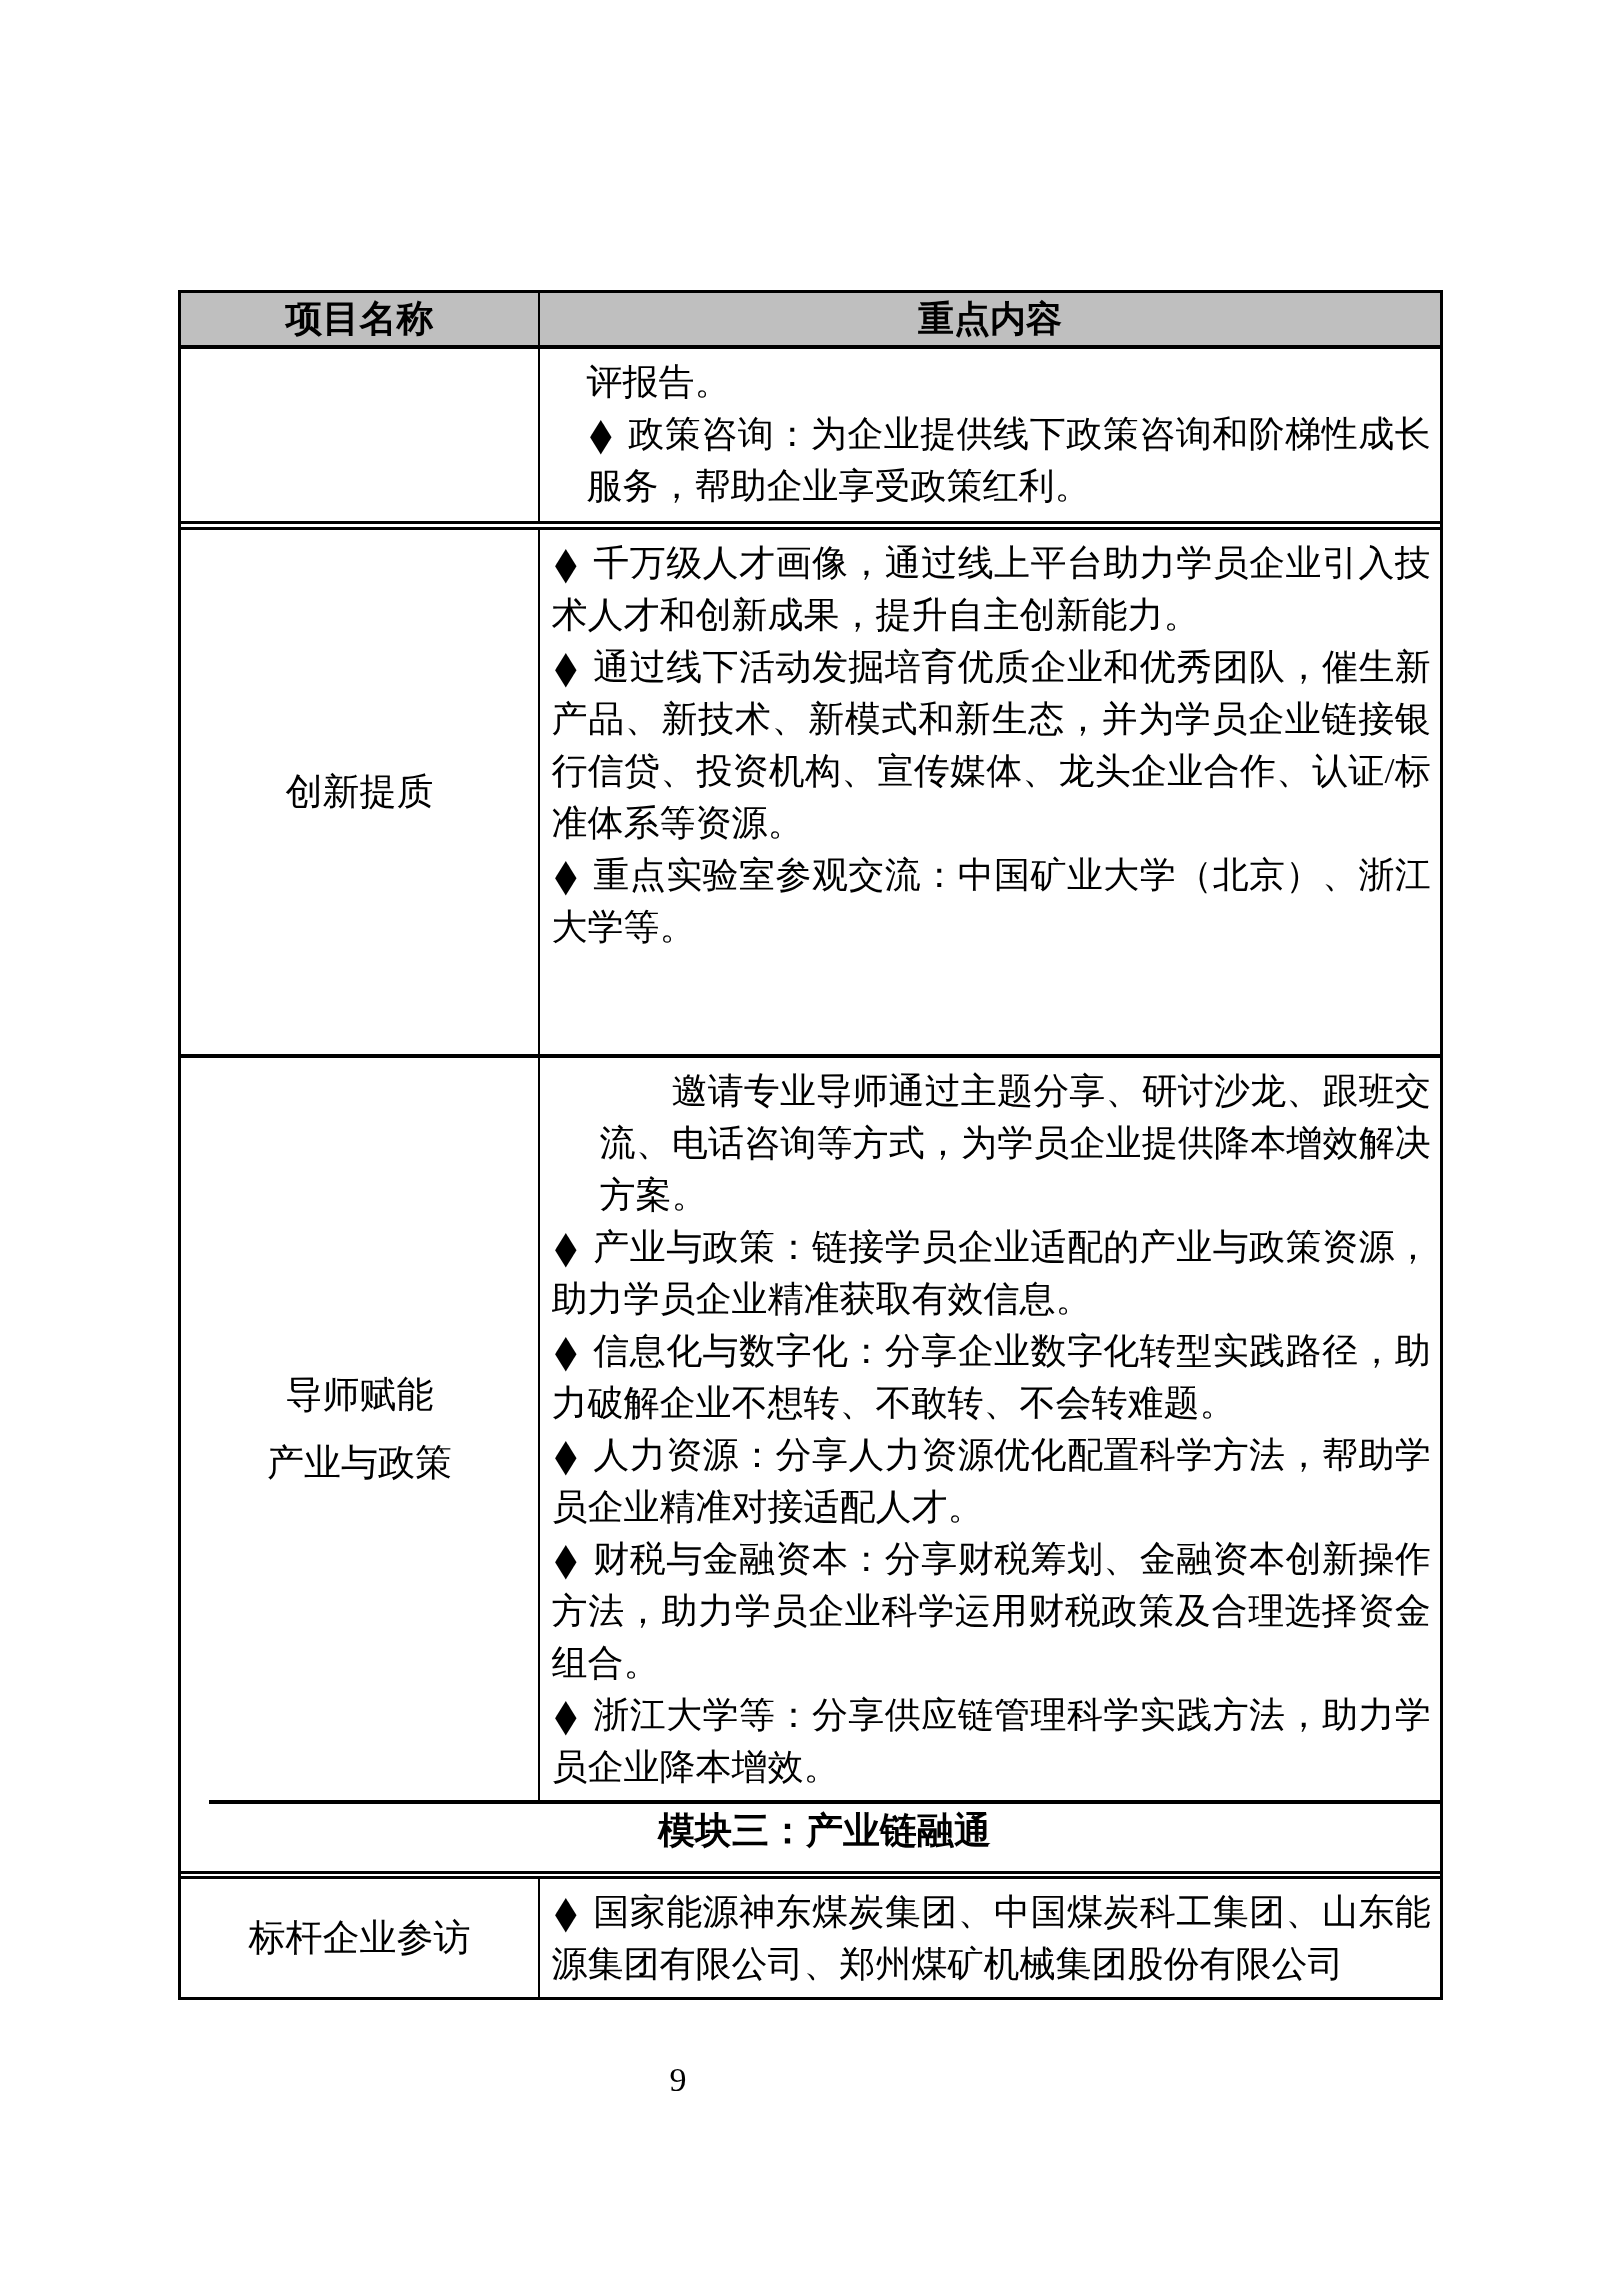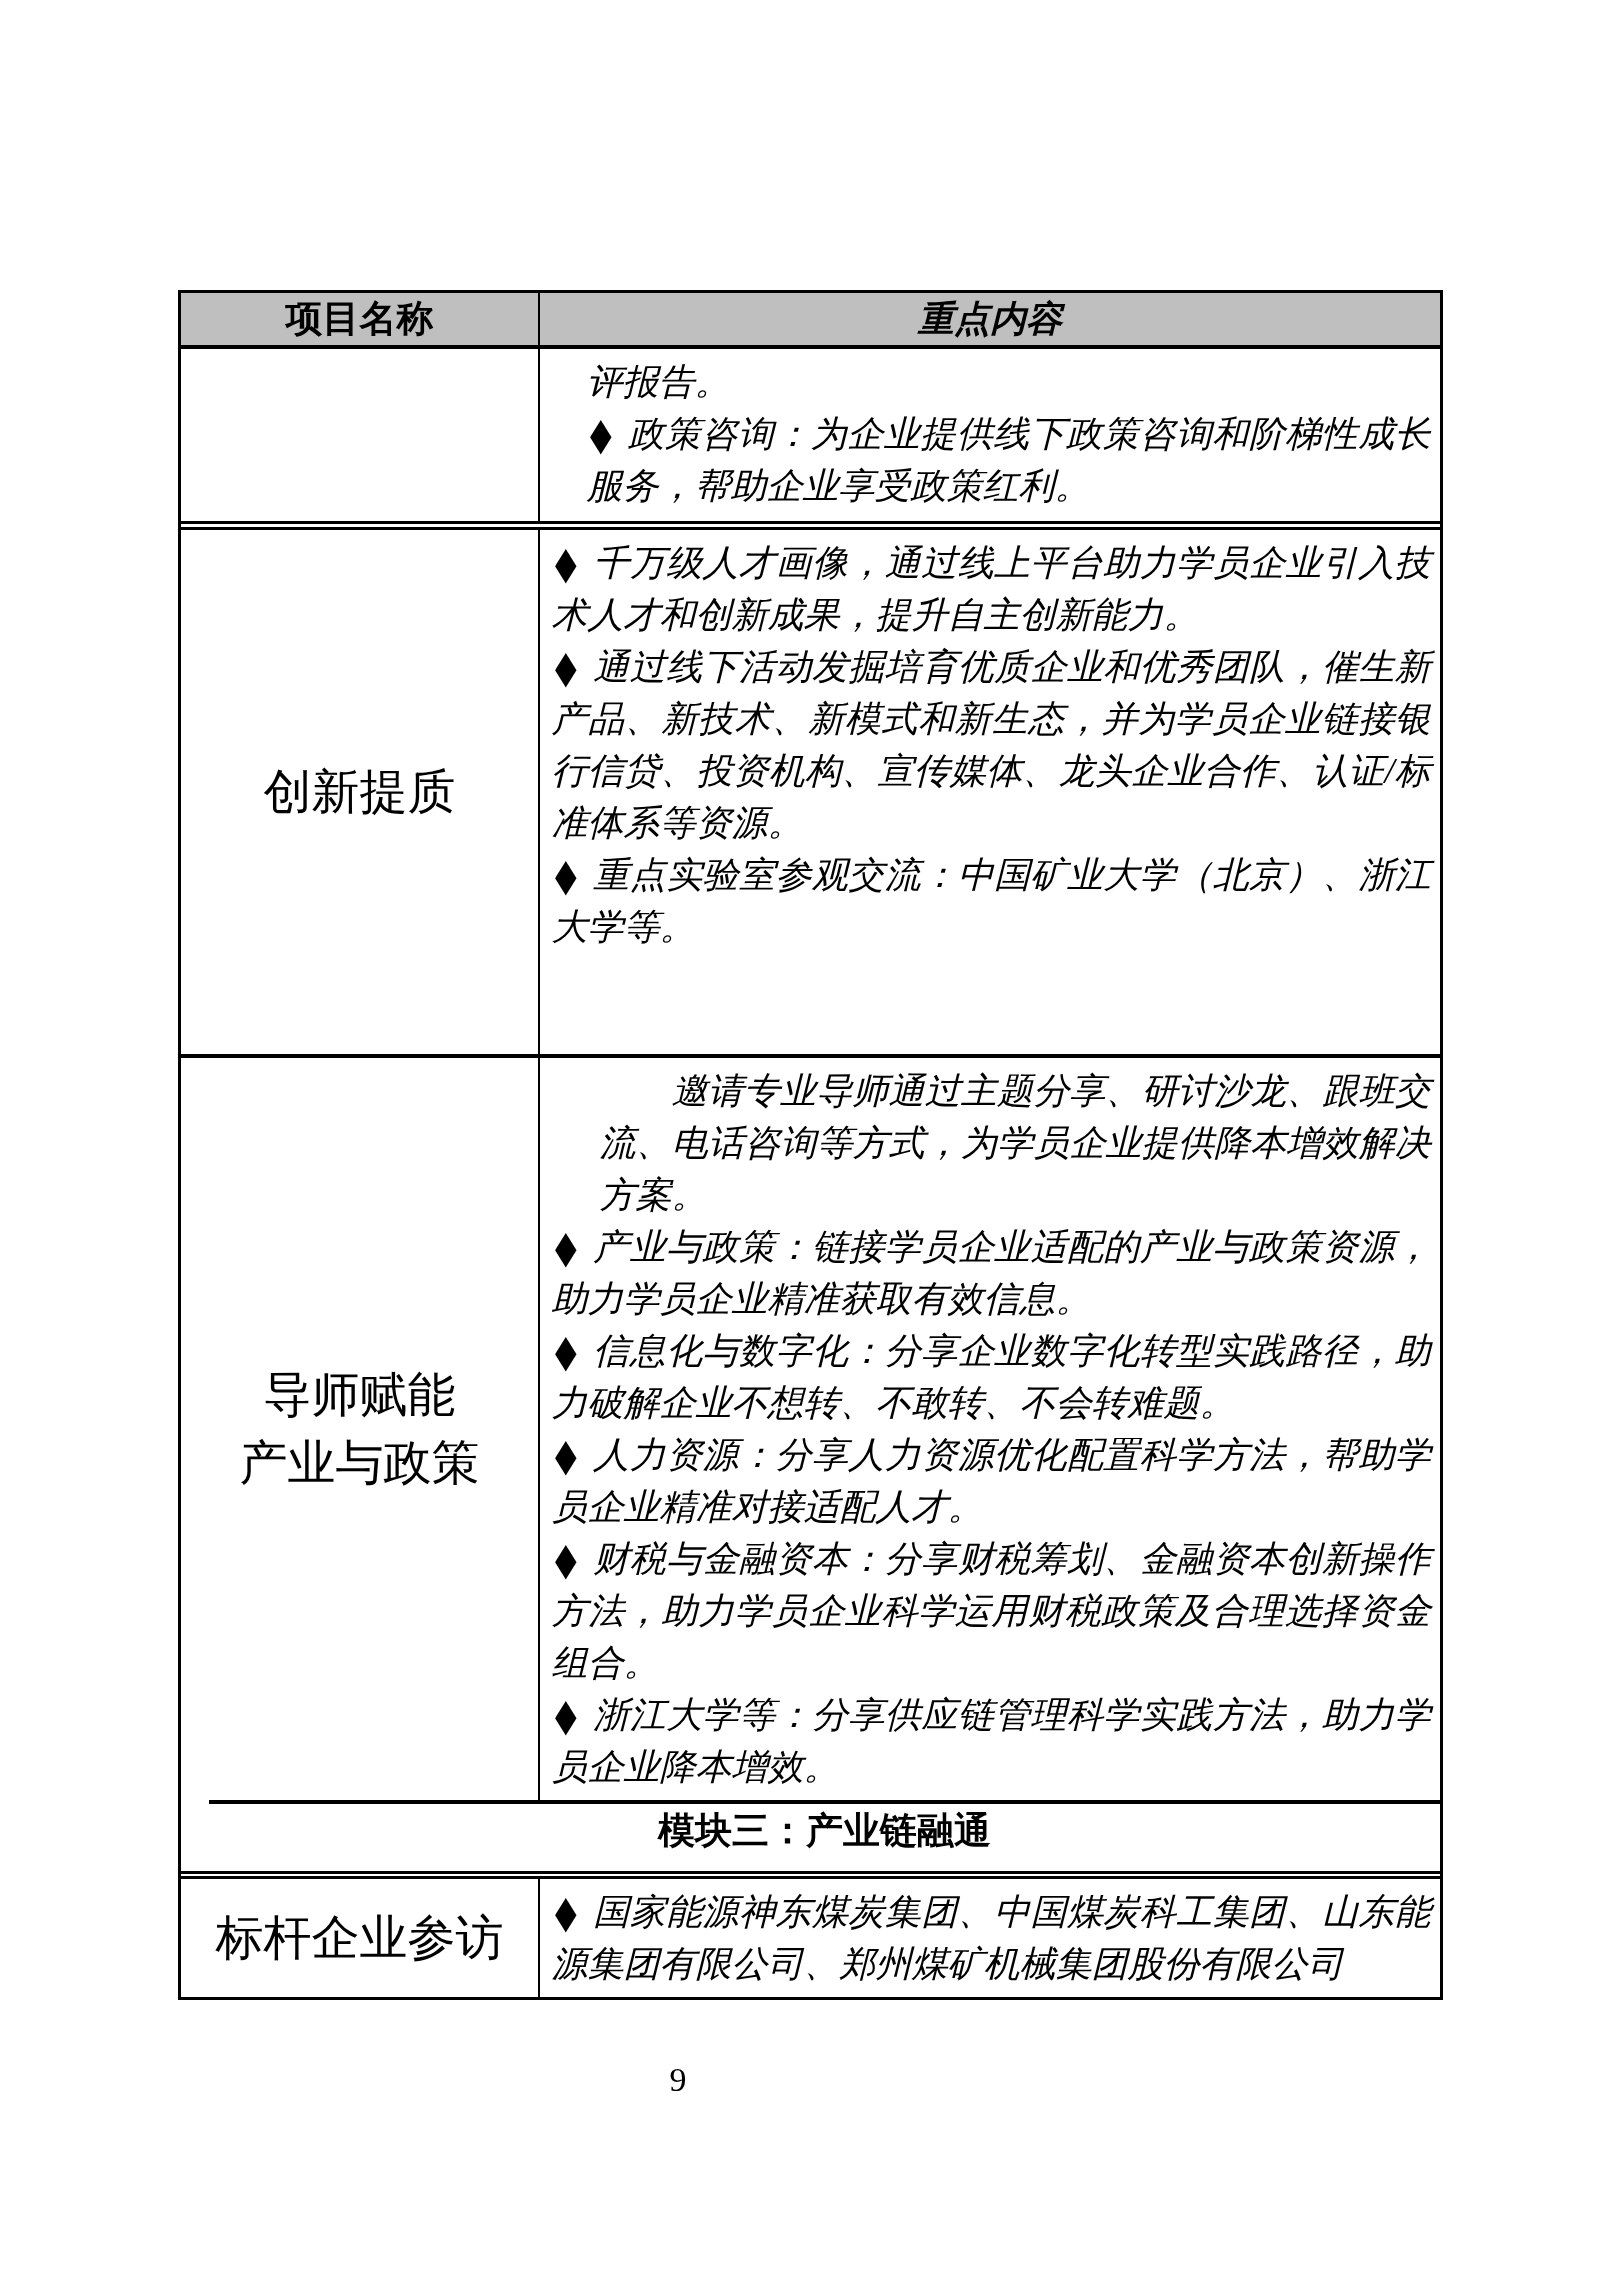--- a/index.html
+++ b/index.html
@@ -38,35 +38,34 @@
   }
   .label-cell {
     width: 359px;
     box-sizing: border-box;
     border-right: 2.3px solid #000000;
     display: flex;
     flex-direction: column;
     align-items: center;
     justify-content: center;
     text-align: center;
-    font-size: 48px;
+    font-size: 37px;
     line-height: 68px;
     flex-shrink: 0;
   }
   .thead .label-cell {
     line-height: 52px;
     font-size: 37px;
   }
   .content-cell {
     flex: 1;
     box-sizing: border-box;
     padding: 6.9px 9.2px 6.9px 11.5px;
     font-size: 36px;
     line-height: 52px;
-    font-style: italic;
   }
   .thead .content-cell {
     display: flex;
     align-items: center;
     justify-content: center;
     text-align: center;
     padding: 0;
     line-height: 52px;
   }
   .content-cell p {

